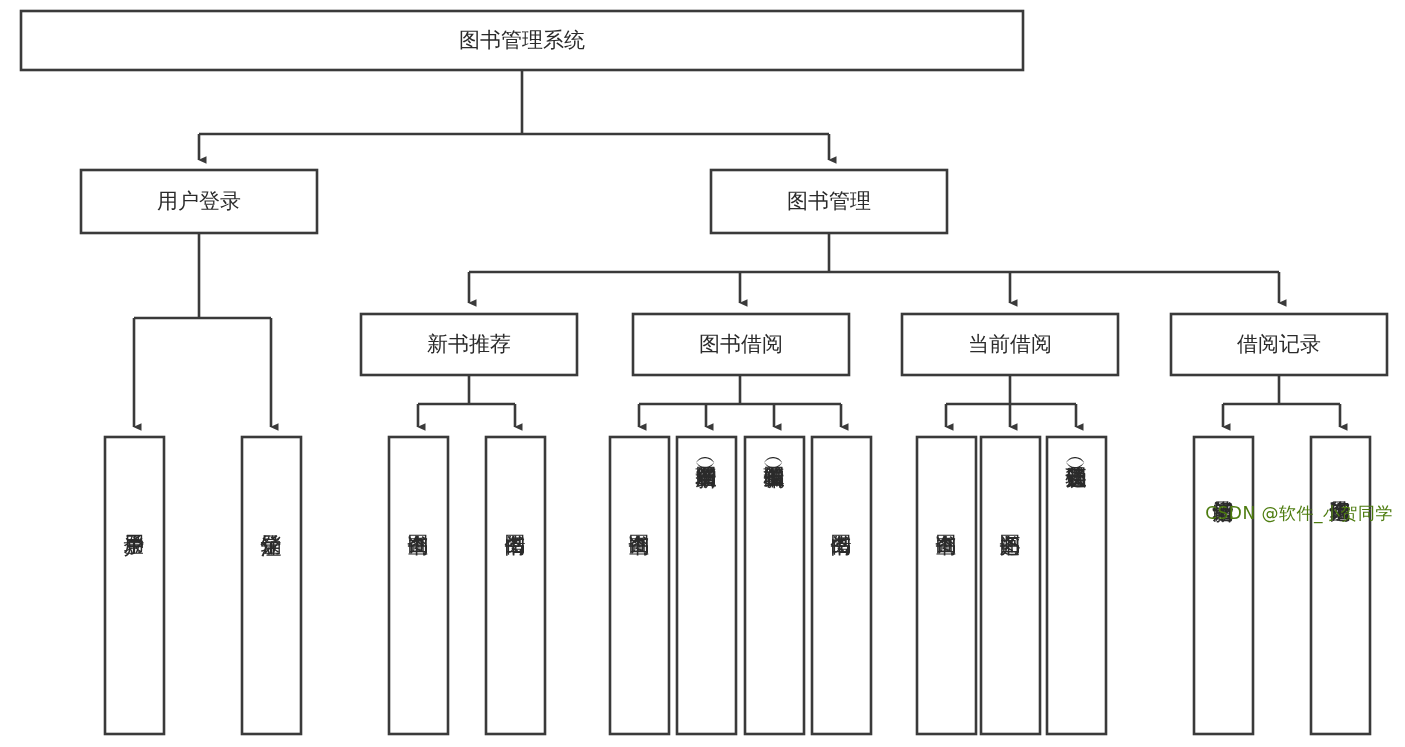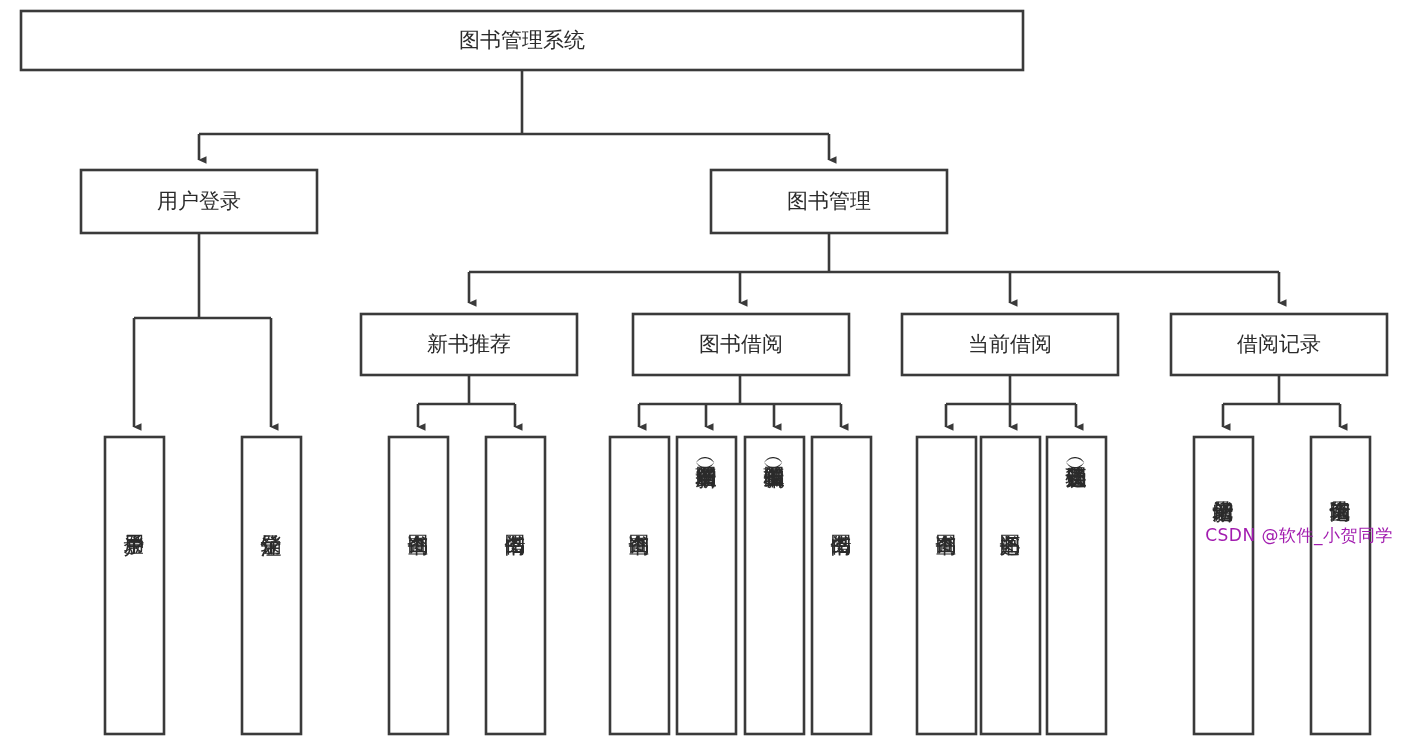--- a/index.html
+++ b/index.html
@@ -47,24 +47,24 @@
   }
   .conn {
     stroke: #3a3a3a;
     stroke-width: 2.6;
     fill: none;
     stroke-linecap: butt;
   }
   .watermark {
     position: absolute;
     right: 12px;
-    bottom: 2px;
+    bottom: 24px;
     font-family: "DejaVu Sans", "Liberation Sans", sans-serif;
     font-size: 17px;
-    color: #a21caf;
+    color: #4d7c0f;
     letter-spacing: 0.5px;
     white-space: nowrap;
     pointer-events: none;
   }
 </style>
 </head>
 <body>
 
 <div id="diagram-root">
 

